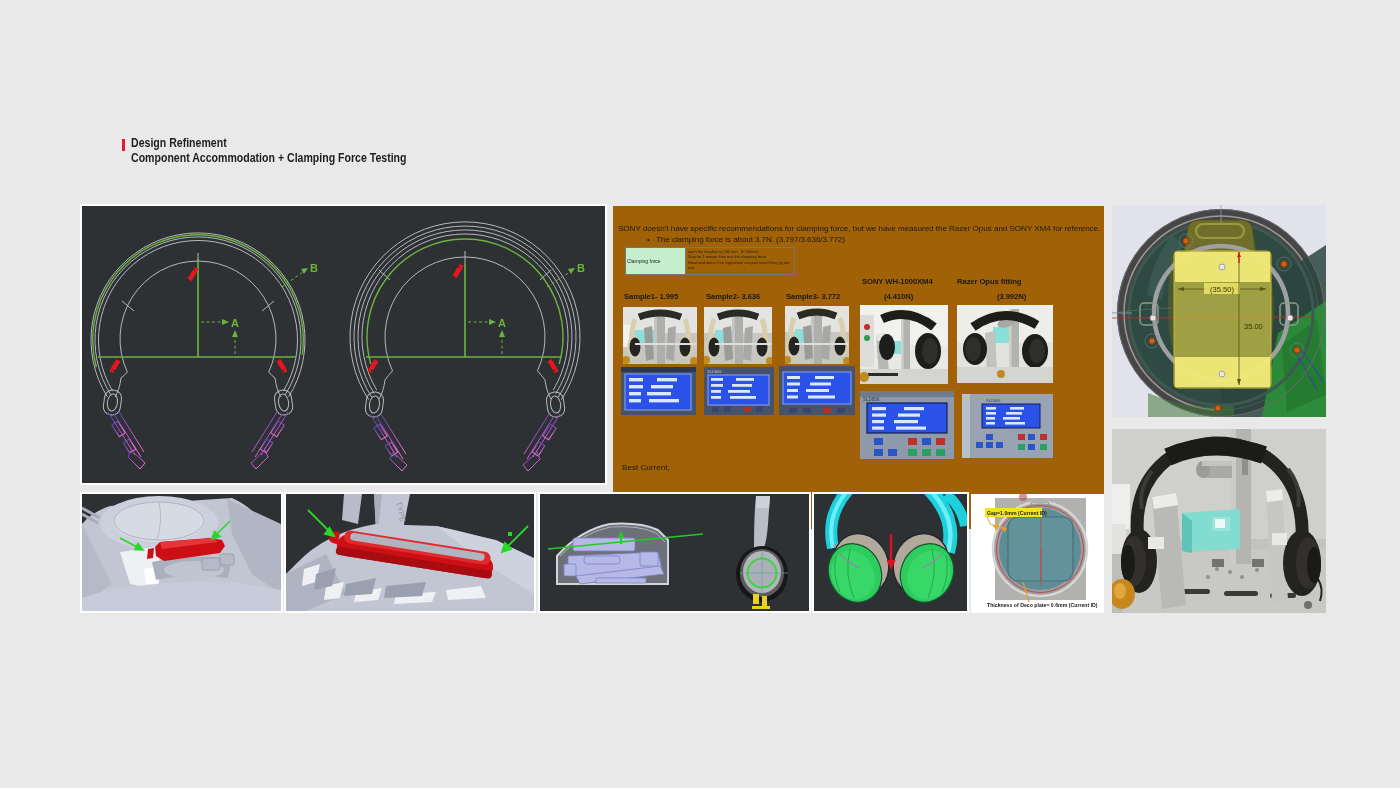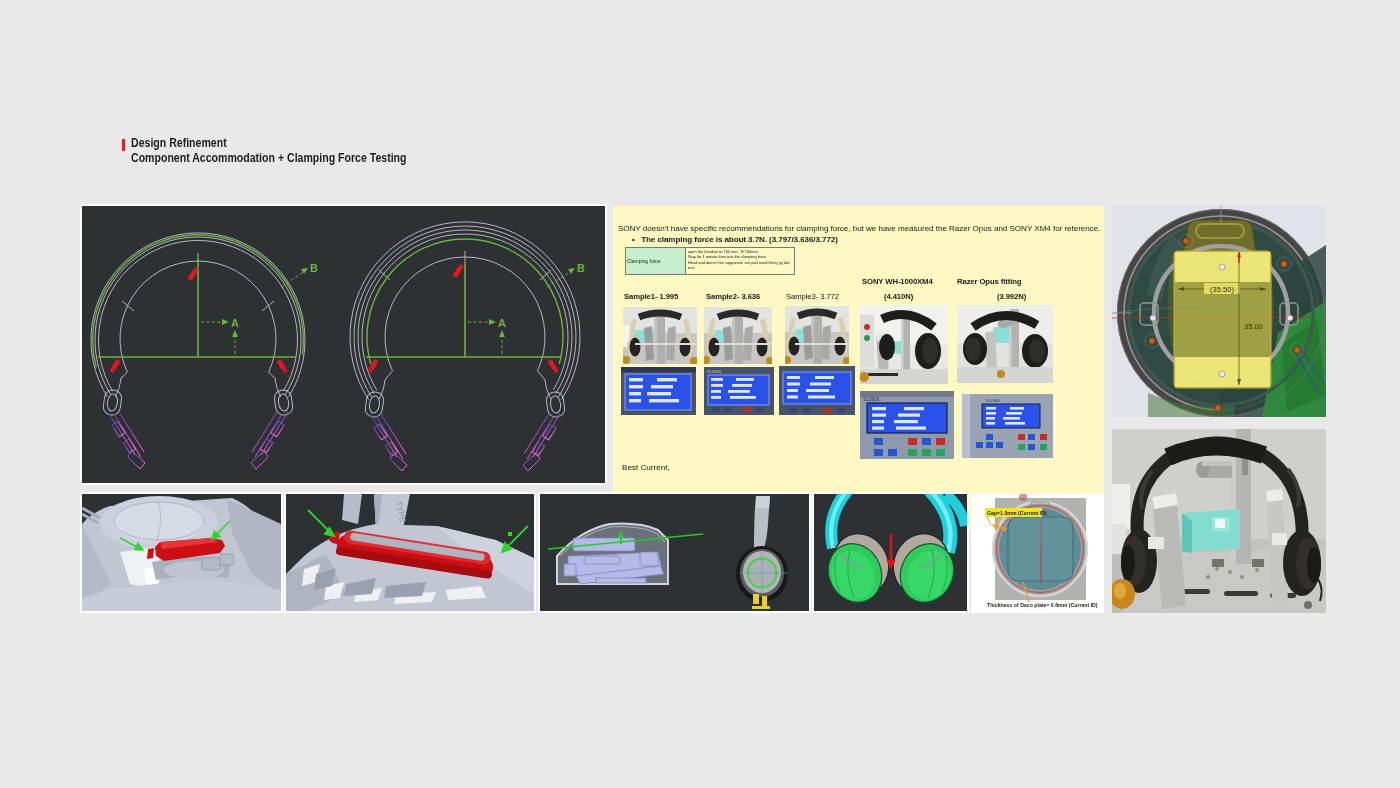--- a/index.html
+++ b/index.html
@@ -106,39 +106,39 @@
     <path d="M 311 246 L 325 259 L 320 265 L 308 253 z"></path>
     <path d="M 478 208 L 451 251 M 472 210 L 445 253 M 467 208 L 442 248"></path>
     <rect x="464" y="219" width="7" height="14" transform="rotate(33 467.5 226)"></rect>
     <rect x="453" y="237" width="7" height="12" transform="rotate(33 456.5 243)"></rect>
     <path d="M 455 246 L 441 259 L 446 265 L 458 253 z"></path>
   </g>
 </g>
 </svg>
 </div>
 
-<div class="abs" style="left:613px;top:206px;width:491px;height:323px;background:#fef9c3;" id="midpanel">
+<div class="abs" style="left:613px;top:206px;width:491px;height:323px;background:#a16207;" id="midpanel">
   <div class="abs" style="left:5px;top:18px;width:488px;font-size:8.1px;color:#1a1a1a;letter-spacing:-0.05px;white-space:nowrap;">SONY doesn’t have specific recommendations for clamping force, but we have measured the Razer Opus and SONY XM4 for reference.</div>
-  <div class="abs" style="left:19px;top:29px;font-size:8.1px;color:#1a1a1a;letter-spacing:-0.1px;white-space:nowrap;font-weight:bold;">•&nbsp;&nbsp;&nbsp;The clamping force is about 3.7N. (3.797/3.636/3.772)</div>
+  <div class="abs" style="left:34px;top:29px;font-size:8.1px;color:#1a1a1a;letter-spacing:-0.1px;white-space:nowrap;">•&nbsp;&nbsp;&nbsp;The clamping force is about 3.7N. (3.797/3.636/3.772)</div>
   <table style="position:absolute;left:12px;top:41px;border-collapse:collapse;table-layout:fixed;">
     <tbody>
         <tr>
       <td style="width:57px;background:#c6efce;border:0.7px solid #777;font-size:5px;color:#222;padding:1px 1px;vertical-align:middle;">Clamping force</td>
       <td style="width:104px;border:0.7px solid #777;font-size:3.9px;color:#222;padding:1px 2px;line-height:5.4px;vertical-align:top;height:24px;overflow:hidden;">
             <div style="white-space:nowrap;">open the headset to 160 mm,&nbsp; H 130mm</div>
             <div style="white-space:nowrap;">Stay for 1 minute then test the clamping force</div>
             <div style="white-space:nowrap;overflow:hidden;width:102px;">Head pad doesn’t be supported, ear pad need fitting jig during</div>
             <div style="white-space:nowrap;">test.</div>
           </td>
     </tr>
   </tbody>
     </table>
   <div class="abs" style="left:11px;top:86px;font-size:7.7px;font-weight:bold;color:#1a1a1a;letter-spacing:-0.1px;">Sample1- 1.995</div>
   <div class="abs" style="left:93px;top:86px;font-size:7.7px;font-weight:bold;color:#1a1a1a;letter-spacing:-0.1px;">Sample2- 3.636</div>
-  <div class="abs" style="left:173px;top:86px;font-size:7.7px;font-weight:normal;color:#1a1a1a;letter-spacing:-0.1px;">Sample3- 3.772</div>
+  <div class="abs" style="left:173px;top:86px;font-size:7.7px;font-weight:bold;color:#1a1a1a;letter-spacing:-0.1px;">Sample3- 3.772</div>
   <div class="abs" style="left:249px;top:71px;font-size:7.7px;font-weight:bold;color:#1a1a1a;letter-spacing:-0.1px;">SONY WH-1000XM4</div>
   <div class="abs" style="left:249px;top:86px;font-size:7.7px;font-weight:bold;color:#1a1a1a;letter-spacing:-0.1px;margin-left:22px;">(4.410N)</div>
   <div class="abs" style="left:344px;top:71px;font-size:7.7px;font-weight:bold;color:#1a1a1a;letter-spacing:-0.1px;">Razer Opus fitting</div>
   <div class="abs" style="left:344px;top:86px;font-size:7.7px;font-weight:bold;color:#1a1a1a;letter-spacing:-0.1px;padding-left:40px;">(3.992N)</div>
   <div class="abs" style="left:9px;top:257px;font-size:8.1px;color:#1a1a1a;">Best Current,</div>
 
   <svg class="abs" style="left:10px;top:101px;" width="74" height="57" viewBox="0 0 74 57">
     <rect width="74" height="57" fill="#c7c6c2"></rect>
     <rect width="74" height="26" fill="#e3e3e1"></rect>
     <rect x="0" y="18" width="10" height="22" fill="#f2f2f0"></rect>

